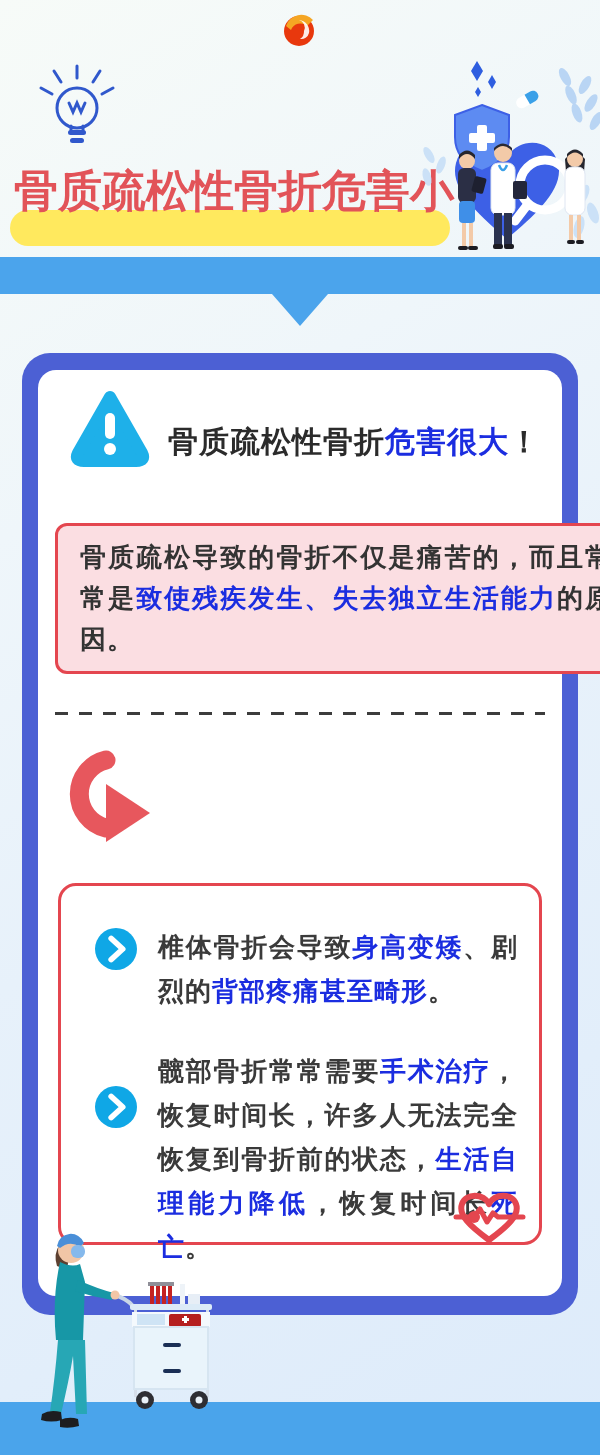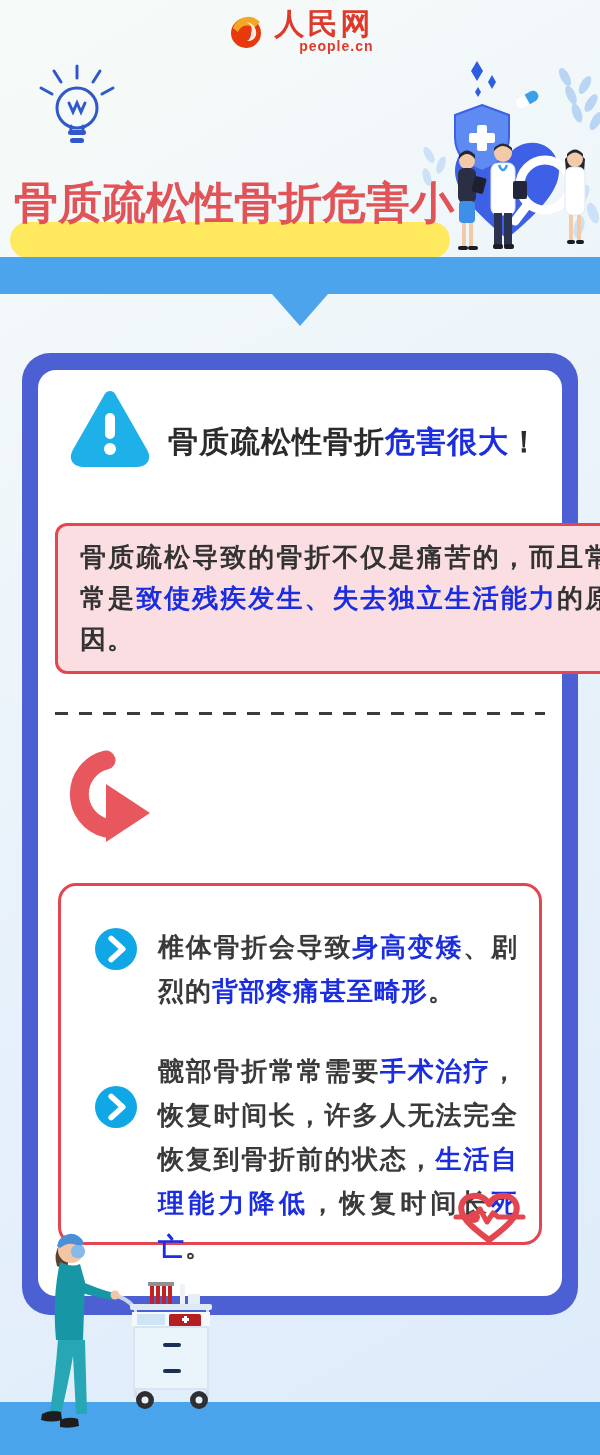--- a/index.html
+++ b/index.html
@@ -7,21 +7,21 @@
     background:linear-gradient(150deg,#f7fbf8 0%,#eff6fa 30%,#e7f1fa 55%,#ddebfa 100%);
     font-family:"Liberation Sans","DejaVu Sans",sans-serif;}
   
   .logo{position:absolute;top:10px;left:0;width:600px;display:flex;justify-content:center;align-items:center;gap:8px;}
   .logo-cn{font-family:"Liberation Serif","DejaVu Serif",serif;font-weight:bold;font-size:30px;color:#e0392a;letter-spacing:3px;line-height:28px;}
   .logo-en{font-size:14px;font-weight:bold;color:#e0392a;letter-spacing:1px;text-align:right;line-height:16px;}
   
   .bulb{position:absolute;left:34px;top:62px;}
   .badge-label{position:absolute;left:124px;top:96px;font-size:40px;font-weight:bold;color:#2b50c8;letter-spacing:5px;}
   
-  .main-title{position:absolute;left:14px;top:162px;width:470px;height:72px;margin-top:12px;}
+  .main-title{position:absolute;left:14px;top:162px;width:470px;height:72px;}
   .yellow-bar{position:absolute;left:-4px;top:48px;width:440px;height:36px;border-radius:18px;background:#ffe95e;}
   .title-text{position:absolute;left:0;top:0;font-size:44px;font-weight:bold;color:#e25358;letter-spacing:0px;white-space:nowrap;}
   
   .hero{position:absolute;left:415px;top:55px;}
   
   .band{position:absolute;left:0;top:257px;width:600px;height:37px;background:#4ba4ec;}
   .band-tri{position:absolute;left:272px;top:294px;width:0;height:0;
     border-left:28px solid transparent;border-right:28px solid transparent;border-top:32px solid #4ba4ec;}
   
   .card{position:absolute;left:22px;top:353px;width:556px;height:962px;background:#4c60d4;border-radius:28px;}
@@ -62,24 +62,20 @@
 <body>
 
 <div class="page">
 
   <header class="logo">
     <svg width="40" height="40" viewBox="0 0 40 40">
       <circle cx="19" cy="21" r="15" fill="#e8380d"></circle>
       <path d="M6 16 A16 16 0 0 1 33 10 L27 16 A10 10 0 0 0 11 20 Z" fill="#f5a623"></path>
       <path d="M19 10 a11 11 0 0 1 10 13 a8 8 0 0 1 -9 6 a9 9 0 0 0 4 -8 a8 8 0 0 0 -5 -11 Z" fill="#fff" opacity="0.9"></path>
     </svg>
-    <div class="logo-text">
-      <div class="logo-cn">人民网</div>
-      <div class="logo-en">people.cn</div>
-    </div>
   </header>
 
   <svg class="bulb" width="86" height="88" viewBox="0 0 86 88">
     <g stroke="#3058cc" stroke-width="3" fill="none" stroke-linecap="round">
       <path d="M43 16 V4"></path>
         <path d="M27 20 L20 9"></path>
         <path d="M59 20 L66 9"></path>
       <path d="M18 32 L7 26"></path>
         <path d="M68 32 L79 26"></path>
       <circle cx="43" cy="46" r="20"></circle>

